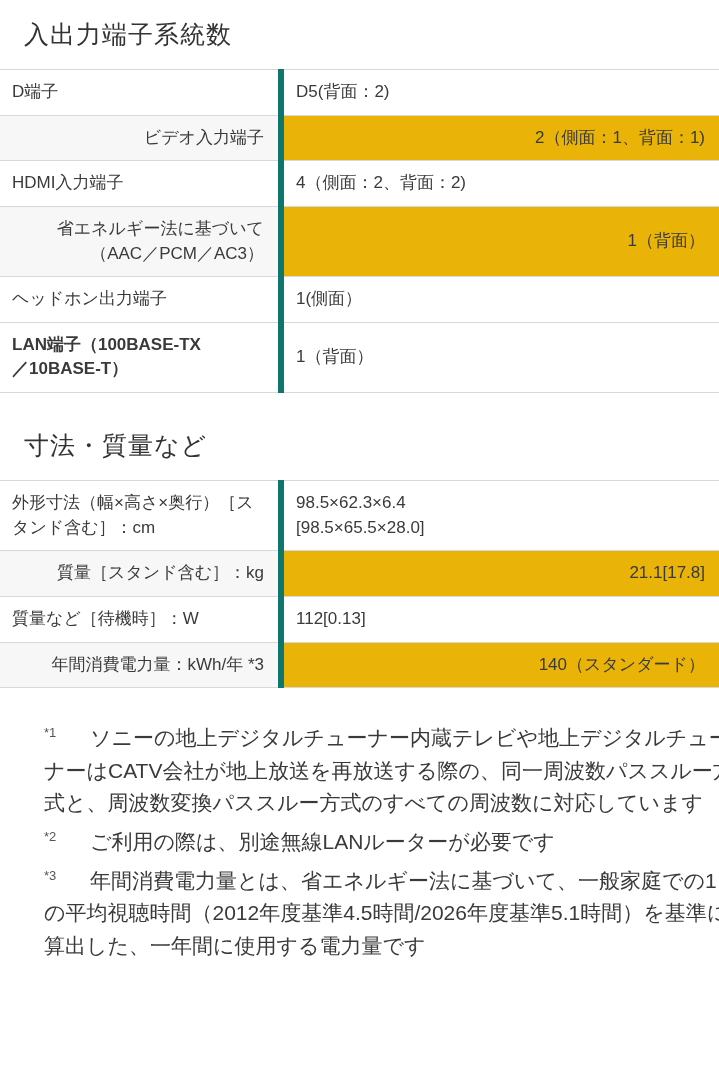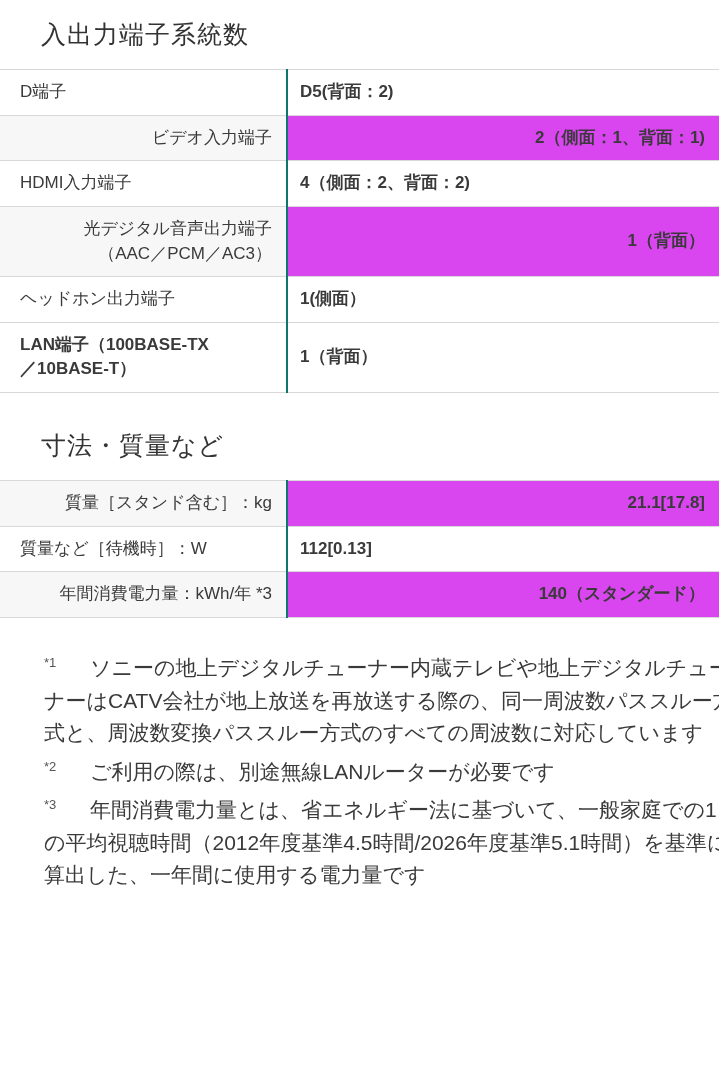--- a/index.html
+++ b/index.html
@@ -23,55 +23,54 @@
     padding: 0 0 0 0;
   }
   .section {
     margin: 0;
   }
   .section-title {
     font-size: 25px;
     color: #333333;
     font-weight: 400;
     letter-spacing: 1px;
-    padding-left: 41px;
+    padding-left: 24px;
     margin: 0;
   }
   .spec-table {
     border-collapse: collapse;
     width: 719px;
     table-layout: fixed;
     margin: 0;
   }
   .spec-table td {
     border-top: 1px solid #d8d8d8;
     border-bottom: 1px solid #d8d8d8;
     font-size: 17px;
     line-height: 1.45;
     color: #3a3a3a;
     vertical-align: middle;
     padding: 10px 14px 10px 14px;
   }
   .spec-table td.label {
     width: 252px;
-    padding-left: 20px;
-    border-right: 2px solid #0f766e;
+    padding-left: 12px;
+    border-right: 6px solid #0f766e;
     background: #ffffff;
   }
   .spec-table td.value {
     padding-left: 12px;
     background: #ffffff;
-    font-weight: bold;
   }
   .spec-table tr.alt td {
     background: #f7f7f7;
     text-align: right;
   }
   .spec-table tr.alt td.label { background: #f7f7f7; }
-  .spec-table tr.alt td.value { background: #d946ef; }
+  .spec-table tr.alt td.value { background: #eab308; }
 
   .value .line { display: block; }
 
   .notes {
     padding: 0 0 0 44px;
     margin-top: 34px;
   }
   .note {
     font-size: 21px;
     line-height: 1.55;
@@ -112,21 +111,21 @@
         </tr>
         <tr class="alt">
           <td class="label">ビデオ入力端子</td>
           <td class="value">2（側面：1、背面：1)</td>
         </tr>
         <tr>
           <td class="label">HDMI入力端子</td>
           <td class="value">4（側面：2、背面：2)</td>
         </tr>
         <tr class="alt">
-          <td class="label" style="white-space:pre-line;">光デジタル音声出力端子
+          <td class="label" style="white-space:pre-line;">省エネルギー法に基づいて
 （AAC／PCM／AC3）</td>
           <td class="value">1（背面）</td>
         </tr>
         <tr>
           <td class="label">ヘッドホン出力端子</td>
           <td class="value">1(側面）</td>
         </tr>
         <tr>
           <td class="label" style="white-space:pre-line;font-weight:bold;">LAN端子（100BASE-TX
 ／10BASE-T）</td>
@@ -136,20 +135,27 @@
     </table>
   </div>
 
   <div class="gap-2"></div>
 
   <div class="section">
     <h2 class="section-title">寸法・質量など</h2>
     <div class="gap-1"></div>
     <table class="spec-table">
       <tbody>
+        <tr>
+          <td class="label">外形寸法（幅×高さ×奥行）［スタンド含む］：cm</td>
+          <td class="value">
+            <span class="line">98.5×62.3×6.4</span>
+            <span class="line">[98.5×65.5×28.0]</span>
+          </td>
+        </tr>
         <tr class="alt">
           <td class="label">質量［スタンド含む］：kg</td>
           <td class="value">21.1[17.8]</td>
         </tr>
         <tr>
           <td class="label">質量など［待機時］：W</td>
           <td class="value">112[0.13]</td>
         </tr>
         <tr class="alt">
           <td class="label">年間消費電力量：kWh/年 *3</td>

